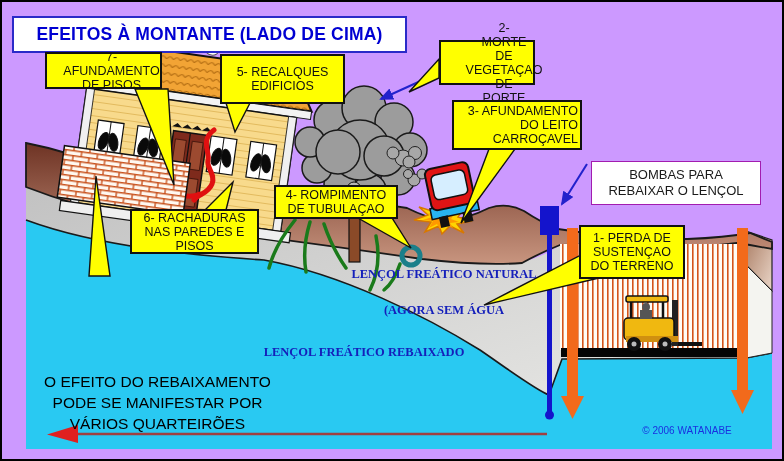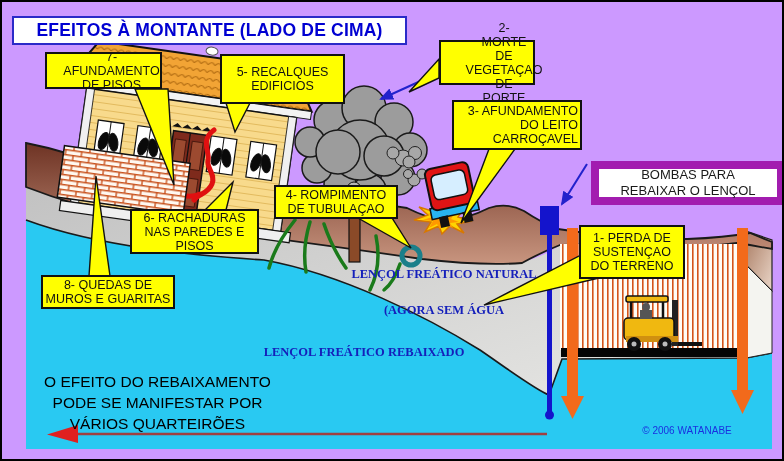--- a/index.html
+++ b/index.html
@@ -3,23 +3,23 @@
 <meta charset="utf-8">
 <style>
   html,body{margin:0;padding:0;background:#e8e8e8;}
   .frame{position:relative;width:784px;height:461px;background:#CC99FF;border:2px solid #000;
          box-sizing:border-box;overflow:hidden;font-family:"Liberation Sans",sans-serif;}
   svg{position:absolute;left:0;top:0;z-index:1;}
   .ov{position:absolute;z-index:2;box-sizing:border-box;display:flex;flex-direction:column;
       align-items:center;justify-content:center;text-align:center;}
   .co{background:#FFFF00;border:2px solid #111;color:#111;font-size:12.5px;line-height:1.12;
       padding:1px 2px;}
-  .title{left:10px;top:14px;width:395px;height:29px;background:#FFFFFF;border:2px solid #2A2AC8;
+  .title{left:10px;top:14px;width:395px;height:37px;background:#FFFFFF;border:2px solid #2A2AC8;
       color:#0000D2;font-size:17.5px;font-weight:bold;letter-spacing:.2px;}
-  .pumpbox{left:589px;top:159px;width:194px;height:44px;background:#FFFFFF;border:8px solid #a21caf;
+  .pumpbox{left:589px;top:159px;width:170px;height:44px;background:#FFFFFF;border:1px solid #a21caf;
       color:#1A1A1A;font-size:13px;line-height:1.25;}
   .wlabel{font-family:"Liberation Serif",serif;font-weight:bold;color:#1520BB;font-size:12.5px;line-height:1.15;gap:22px;}
   .nat{left:338px;top:265px;width:208px;}
   .low{left:253px;top:343px;width:218px;}
   .note{left:28px;top:369px;width:255px;color:#000000;font-size:15.5px;line-height:1.36;}
   .copyright{left:599px;top:423px;width:172px;color:#1A2FE0;font-size:10px;}
   
   .c1{left:577px;top:223px;width:106px;height:54px;}
   .c2{left:437px;top:38px;width:96px;height:45px;padding-left:36px;}
   .c3{left:450px;top:98px;width:130px;height:50px;align-items:flex-end;}
@@ -269,24 +269,20 @@
 </div>
 <div class="ov co c6">
   <div>6- RACHADURAS</div>
   <div>NAS PAREDES E</div>
   <div>PISOS</div>
 </div>
 <div class="ov co c7">
   <div>7- AFUNDAMENTO</div>
   <div>DE PISOS</div>
 </div>
-<div class="ov co c8">
-  <div>8- QUEDAS DE</div>
-  <div>MUROS E GUARITAS</div>
-</div>
 
 <div class="ov pumpbox">
   <div>BOMBAS PARA</div>
   <div>REBAIXAR O LENÇOL</div>
 </div>
 
 <div class="ov wlabel nat">
   <div>LENÇOL FREÁTICO NATURAL</div>
   <div>(AGORA SEM ÁGUA</div>
 </div>

